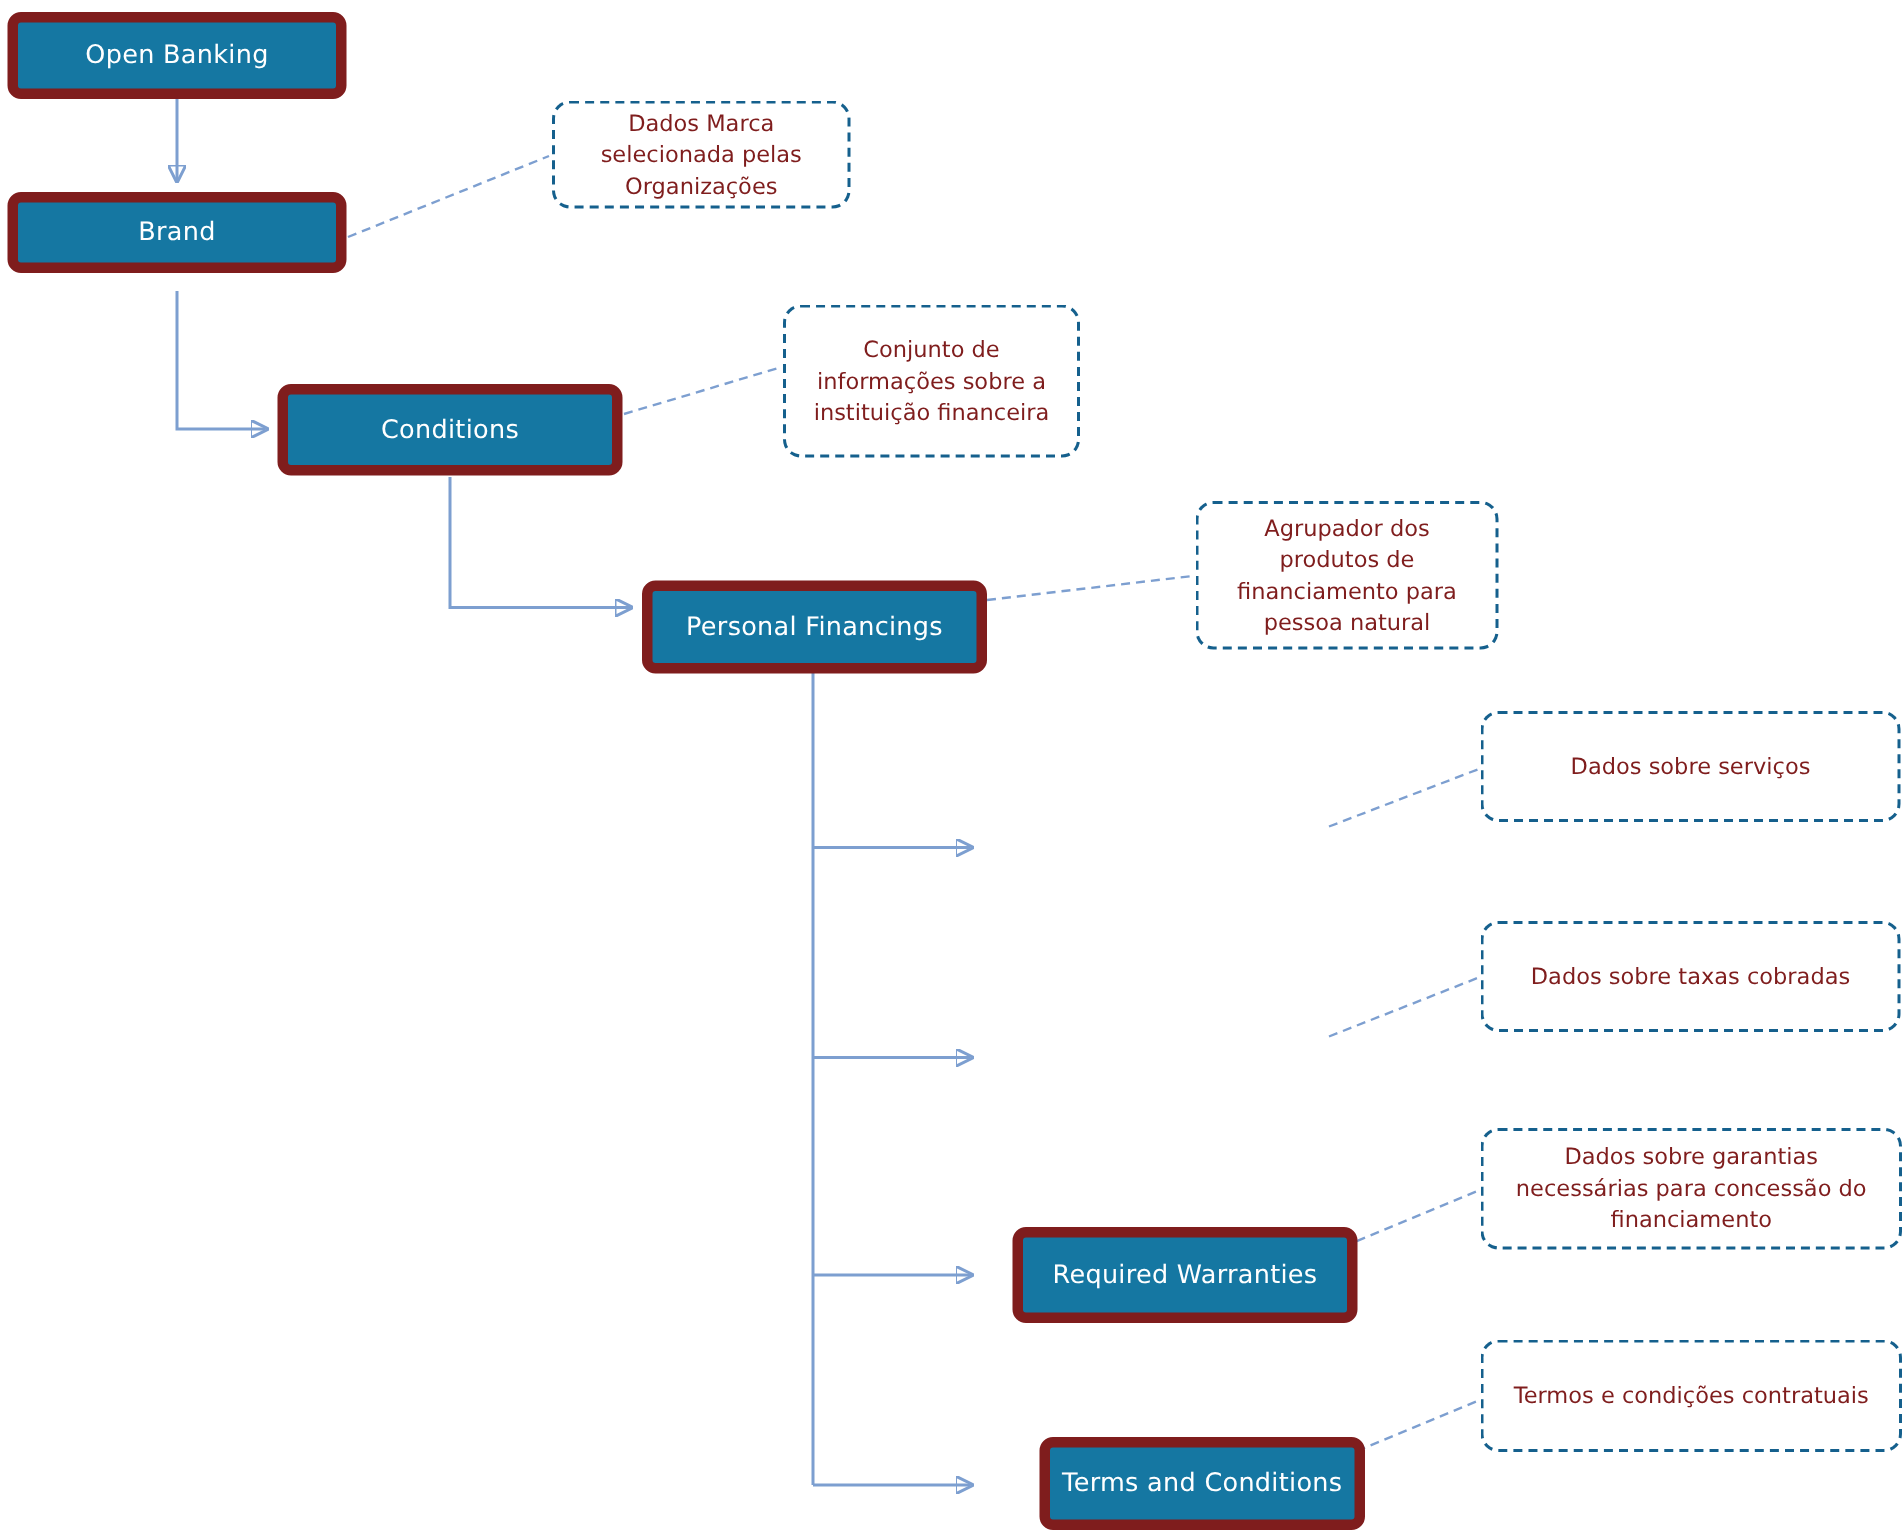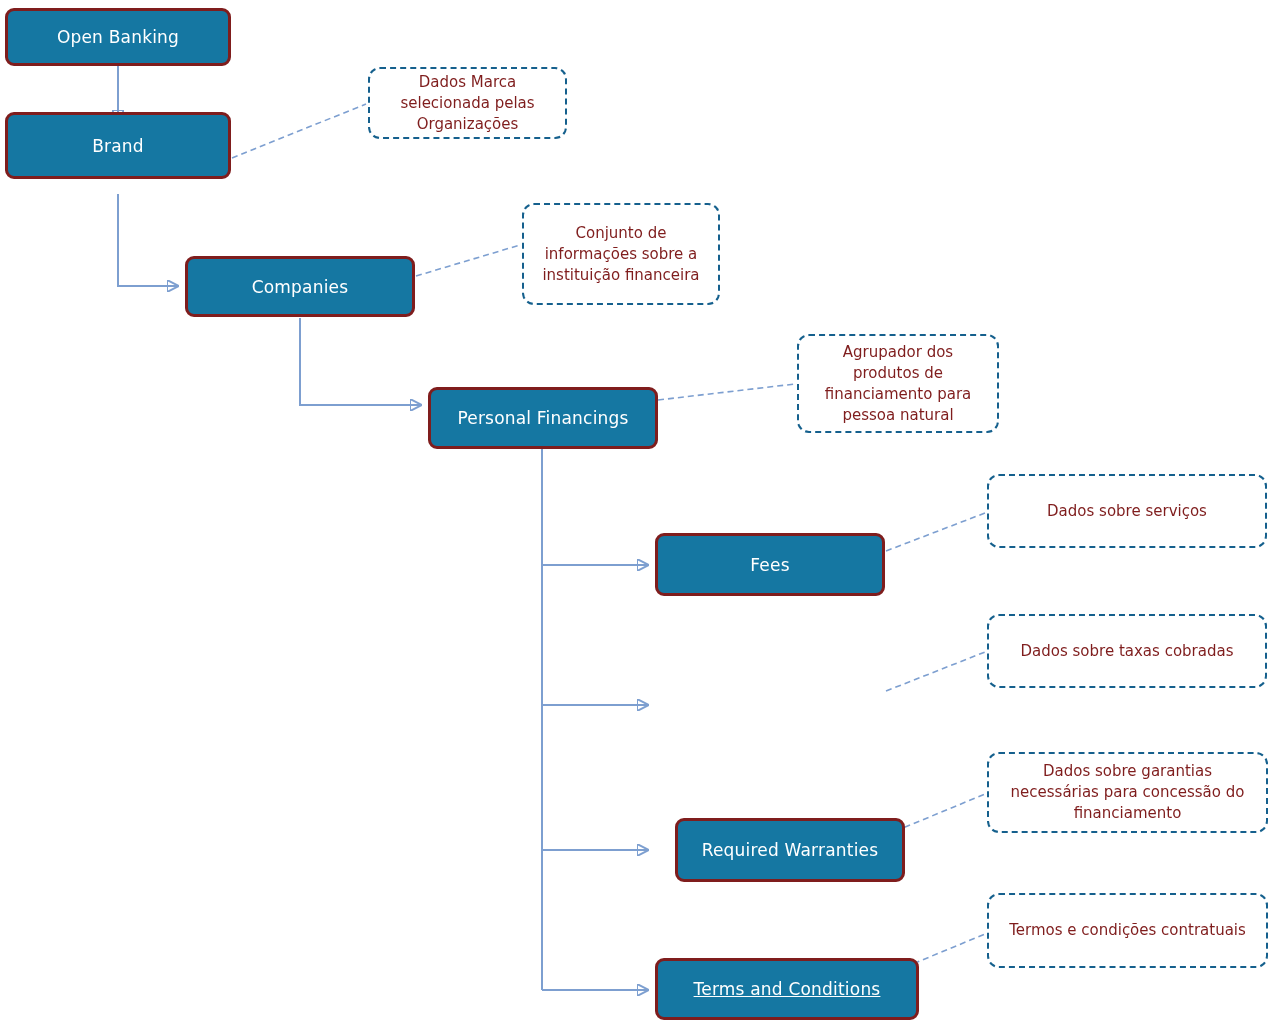--- a/index.html
+++ b/index.html
@@ -27,21 +27,21 @@
     stroke-width: 2;
   }
   .connectors path.dashed {
     stroke-dasharray: 6 4;
     stroke-width: 1.6;
   }
   .node {
     position: absolute;
     box-sizing: border-box;
     background: #1577a2;
-    border: 3px solid #7f1d1d;
+    border: 7px solid #7f1d1d;
     border-radius: 9px;
     color: #ffffff;
     display: flex;
     align-items: center;
     justify-content: center;
     text-align: center;
     font-size: 17px;
     letter-spacing: 0.2px;
   }
   .note {
@@ -87,42 +87,39 @@
     <path class="dashed" d="M886 551 L985 513"></path>
     <path class="dashed" d="M886 691 L985 652"></path>
     <path class="dashed" d="M886 835 L985 794"></path>
     <path class="dashed" d="M886 975 L985 934"></path>
   </svg>
 
   <div class="node" style="left:5px; top:8px; width:226px; height:58px;">
     <span>Open Banking</span>
   </div>
 
-  <div class="node" style="left:5px; top:112px; width:226px; height:67px;align-items:center;">
+  <div class="node" style="left:5px; top:128px; width:226px; height:54px;align-items:center;">
     <span>Brand</span>
   </div>
 
   <div class="node" style="left:185px; top:256px; width:230px; height:61px;">
-    <span>Companies</span>
+    <span>Conditions</span>
   </div>
 
   <div class="node" style="left:428px; top:374px; width:230px; height:62px;margin-top:13px;">
     <span>Personal Financings</span>
   </div>
 
-  <div class="node" style="left:655px; top:533px; width:230px; height:63px;">
-    <span>Fees</span>
-  </div>
 
 
   <div class="node" style="left:655px; top:818px; width:230px; height:64px;margin-left:20px;">
     <span>Required Warranties</span>
   </div>
 
-  <div class="node" style="left:655px; top:958px; width:264px; height:62px;text-decoration:underline;">
+  <div class="node" style="left:693px; top:958px; width:217px; height:62px;">
     <span>Terms and Conditions</span>
   </div>
 
   <div class="note" style="left:368px; top:67px; width:199px; height:72px;">
     <span>Dados Marca selecionada pelas Organizações</span>
   </div>
 
   <div class="note" style="left:522px; top:203px; width:198px; height:102px;">
     <span>Conjunto de informações sobre a instituição financeira</span>
   </div>

